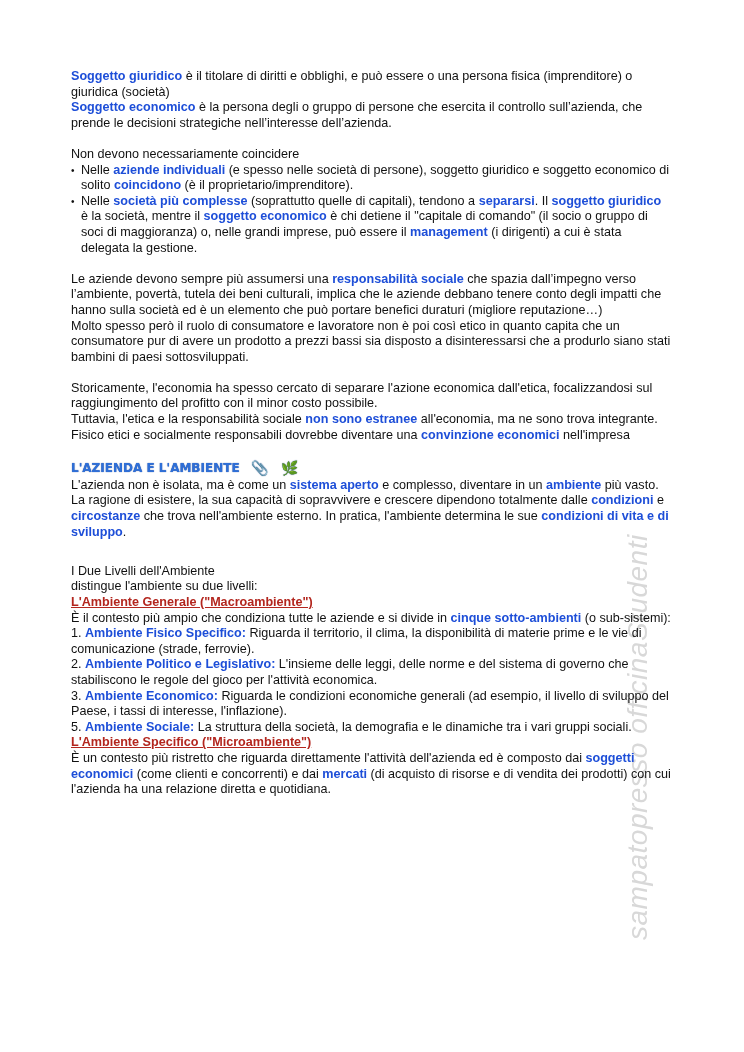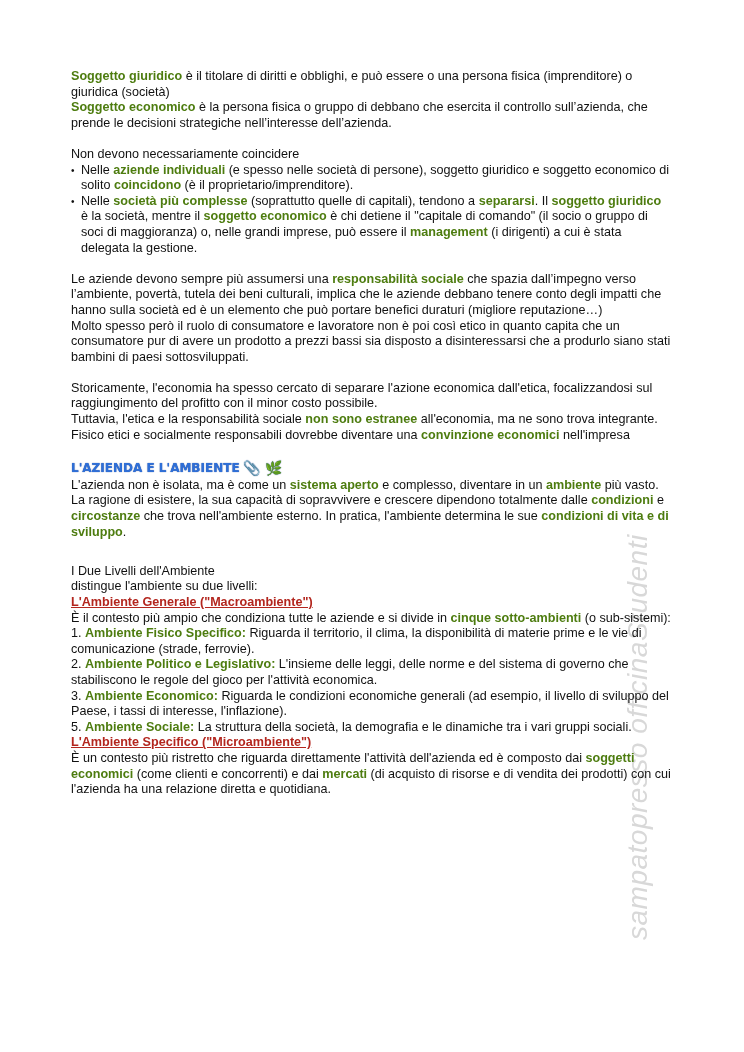--- a/index.html
+++ b/index.html
@@ -3,51 +3,51 @@
 <meta charset="utf-8">
 <style>
   html, body { margin: 0; padding: 0; background: #ffffff; }
   body { width: 744px; height: 1052px; position: relative; overflow: hidden; }
   .page {
     position: absolute; left: 71px; top: 69px; width: 600px;
     font-family: "Liberation Sans", sans-serif; font-size: 12.6px; line-height: 15.6px;
     color: #111111;
   }
   p { margin: 0; }
-  b { font-weight: bold; color: #4d7c0f; }
+  b { font-weight: bold; color: #1d4ed8; }
   .gap { height: 15.6px; }
   .gap-sm { height: 8px; }
   ul.bullets { list-style: none; margin: 0; padding: 0; }
   ul.bullets li { position: relative; padding-left: 10px; }
   ul.bullets li .dot { position: absolute; left: 0; top: 0; font-size: 10px; }
   .section-heading {
     font-family: "DejaVu Sans", sans-serif; font-weight: bold; font-size: 12px;
     color: #2e6fd8; letter-spacing: 0px; line-height: 18px;
     text-shadow: 0 0 1px #1a3e8a;
-    display: flex; align-items: flex-end; gap: 4px; margin-bottom: 1px;
+    display: flex; align-items: flex-end; gap: 12px; margin-bottom: 1px;
   }
   .section-heading .icon { font-size: 14px; color: #888; }
   .section-heading .leaf { color: #4c9a2a; font-size: 14px; }
   .red-link { color: #b3261e; text-decoration: underline; font-weight: bold; }
   .watermark {
     position: absolute; left: 622px; top: 940px; transform-origin: left top;
     transform: rotate(-90deg);
     font-family: "Liberation Sans", sans-serif; font-style: italic; font-size: 28px;
     color: #d8d8d8; white-space: nowrap; letter-spacing: 0.5px;
   }
 </style>
 </head>
 <body>
 
 <div class="watermark">sampatopresso officinaStudenti</div>
 
 <div class="page">
 
   <p><b>Soggetto giuridico</b><span> è il titolare di diritti e obblighi,  e può essere o una persona fisica (imprenditore) o giuridica (società)</span></p>
-  <p><b>Soggetto economico</b><span> è la persona fisica o gruppo di debbano che esercita il controllo sull’azienda,  che prende le decisioni strategiche nell’interesse dell’azienda.</span></p>
+  <p><b>Soggetto economico</b><span> è la persona degli o gruppo di persone che esercita il controllo sull’azienda,  che prende le decisioni strategiche nell’interesse dell’azienda.</span></p>
 
   <div class="gap"></div>
 
   <p>Non devono necessariamente coincidere</p>
   <ul class="bullets">
     <li><span class="dot">•</span><span>Nelle </span><b>aziende individuali</b><span> (e spesso nelle società di persone), soggetto giuridico e soggetto economico di solito </span><b>coincidono</b><span> (è il proprietario/imprenditore).</span></li>
     <li><span class="dot">•</span><span>Nelle </span><b>società più complesse</b><span> (soprattutto quelle di capitali), tendono a </span><b>separarsi</b><span>. Il </span><b>soggetto giuridico</b><span> è la società,  mentre il </span><b>soggetto economico</b><span> è chi detiene il "capitale di comando" (il socio o gruppo di soci di maggioranza) o, nelle grandi imprese, può essere il </span><b>management</b><span> (i dirigenti) a cui è stata delegata la gestione.</span></li>
   </ul>
 
   <div class="gap"></div>

